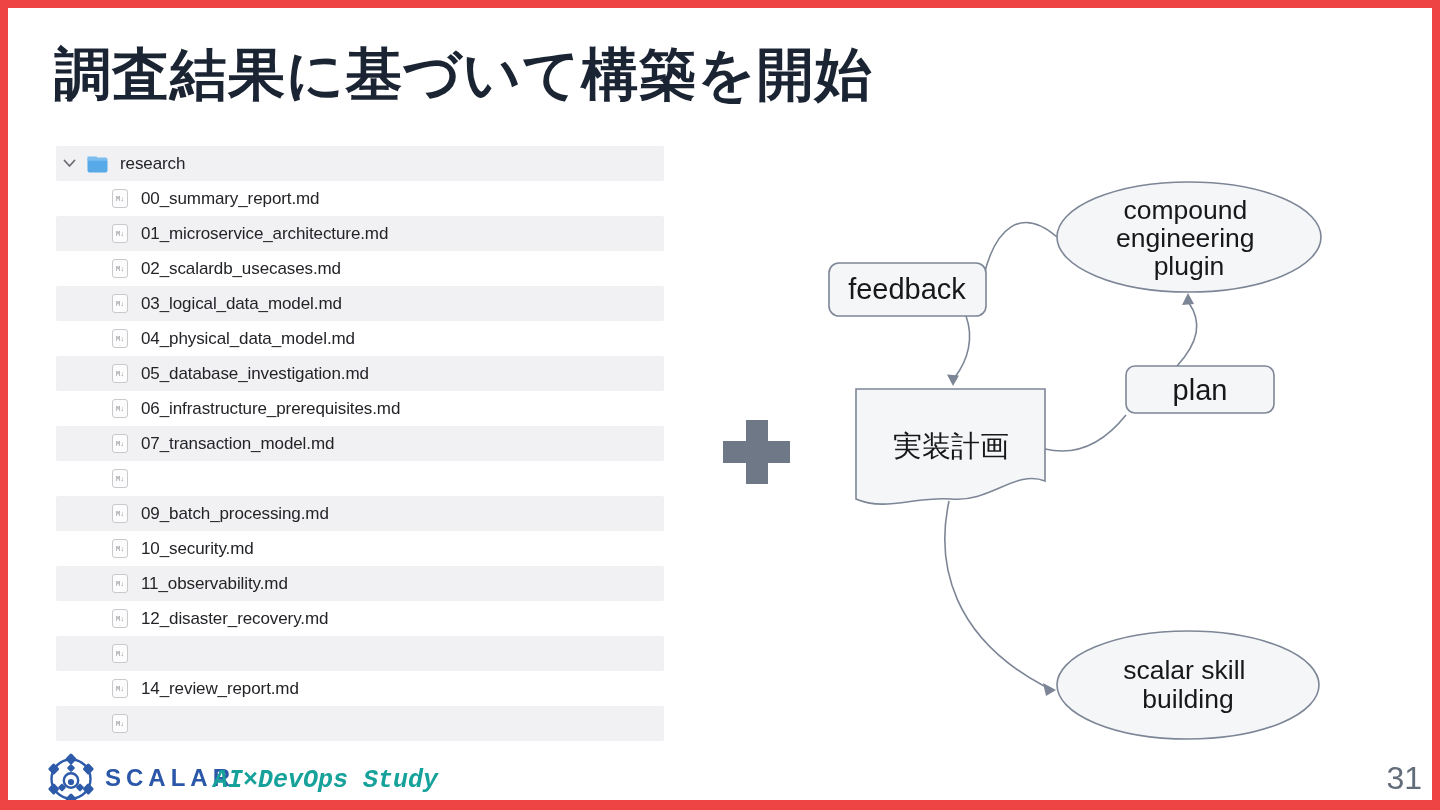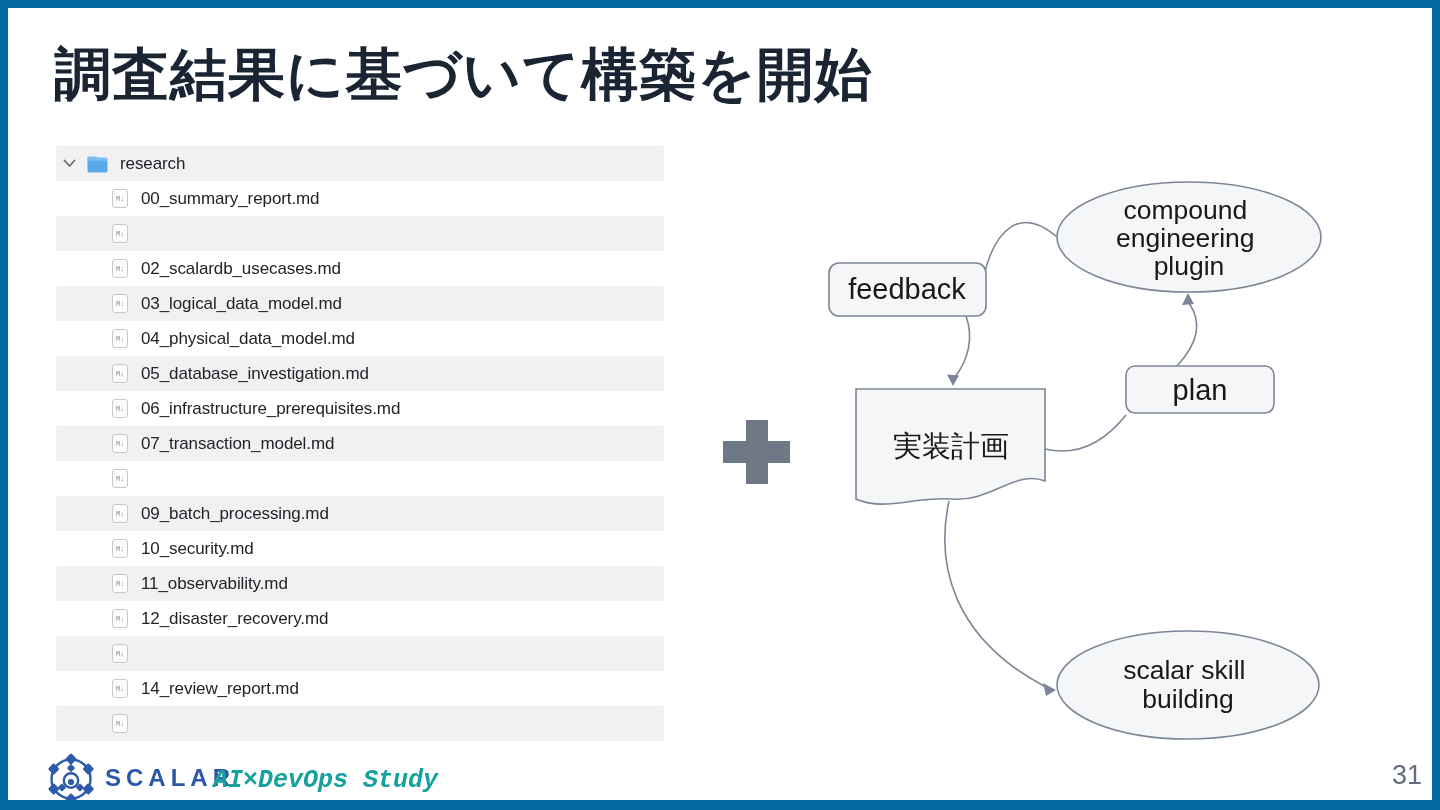--- a/index.html
+++ b/index.html
@@ -1,19 +1,19 @@
 <!DOCTYPE html>
 <html><head>
 <meta charset="utf-8">
 <style>
   * { margin:0; padding:0; box-sizing:border-box; }
   html,body { width:1440px; height:810px; }
   body { font-family:"Liberation Sans","DejaVu Sans",sans-serif; }
 
-  .frame { position:absolute; left:0; top:0; width:1440px; height:810px; background:#0369a1; }
+  .frame { position:absolute; left:0; top:0; width:1440px; height:810px; background:#ef4444; }
   .slide { position:absolute; left:8px; top:8px; width:1424px; height:792px; background:#ffffff; overflow:hidden; }
 
   .title { position:absolute; left:46px; top:28px; width:1000px;
            font-size:57px; font-weight:600; color:#1b2433; letter-spacing:1px; line-height:1.35; }
 
   
   .tree { position:absolute; left:48px; top:138px; width:608px; }
   .trow { height:35px; display:flex; align-items:center; border-radius:2px;
           font-size:17px; color:#232428; letter-spacing:-0.1px; }
   .trow.stripe { background:#f1f1f3; }
@@ -39,21 +39,21 @@
   .diagram .ah    { fill:#7d8696; stroke:none; }
   .diagram text   { fill:#17181a; text-anchor:middle;
                     font-family:"Liberation Sans","DejaVu Sans",sans-serif; }
 
   
   .brand-text { position:absolute; left:97px; top:756px; font-size:24px; font-weight:700;
                 color:#2b57a8; letter-spacing:5px; }
   .event-text { position:absolute; left:205px; top:758px; font-size:25px; font-weight:700;
                 color:#16a29a; font-family:"Liberation Mono","DejaVu Sans Mono",monospace;font-style:italic; }
   .pagenum { position:absolute; left:1358px; top:752px; width:56px; text-align:right;
-             font-size:27px; color:#626c7a; }
+             font-size:32px; color:#626c7a; }
   .logo { position:absolute; left:36px; top:744px; width:54px; height:54px; }
 </style>
 </head>
 <body>
 
 <div class="frame">
   <div class="slide">
 
     <div class="title">調査結果に基づいて構築を開始</div>
 
@@ -72,20 +72,21 @@
         </span>
         <span>research</span>
       </div>
 
     <div class="trow file-row">
           <span class="md-ic">M↓</span>
           <span>00_summary_report.md</span>
         </div>
         <div class="trow file-row stripe">
           <span class="md-ic">M↓</span>
+          <span>01_microservice_architecture.md</span>
         </div>
         <div class="trow file-row">
           <span class="md-ic">M↓</span>
           <span>02_scalardb_usecases.md</span>
         </div>
         <div class="trow file-row stripe">
           <span class="md-ic">M↓</span>
           <span>03_logical_data_model.md</span>
         </div>
         <div class="trow file-row">

